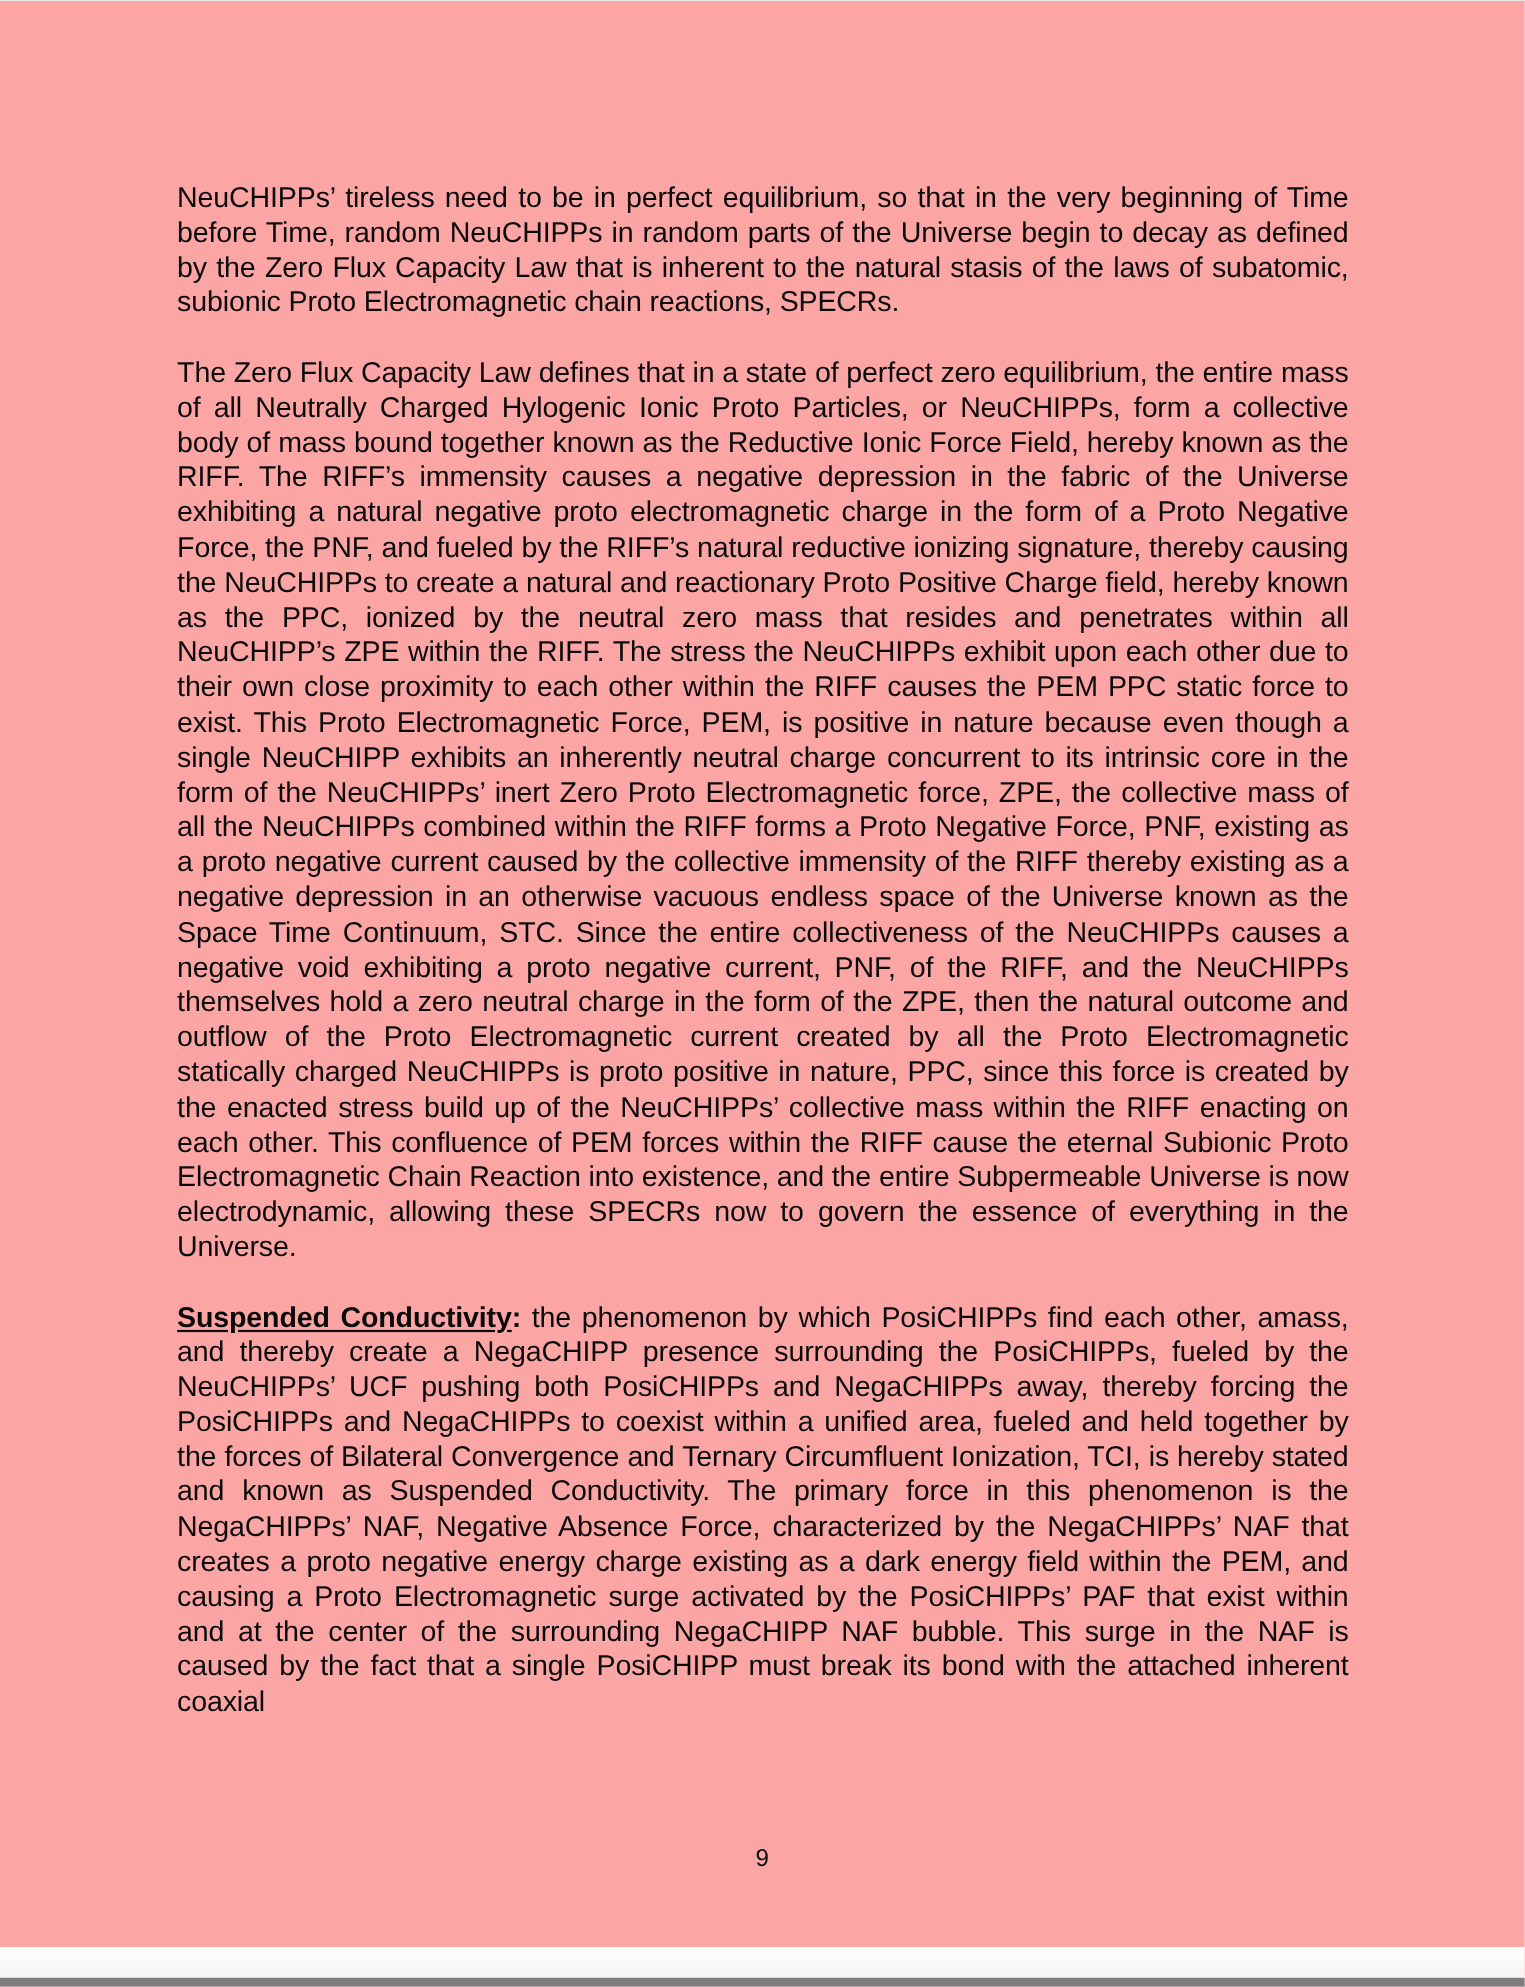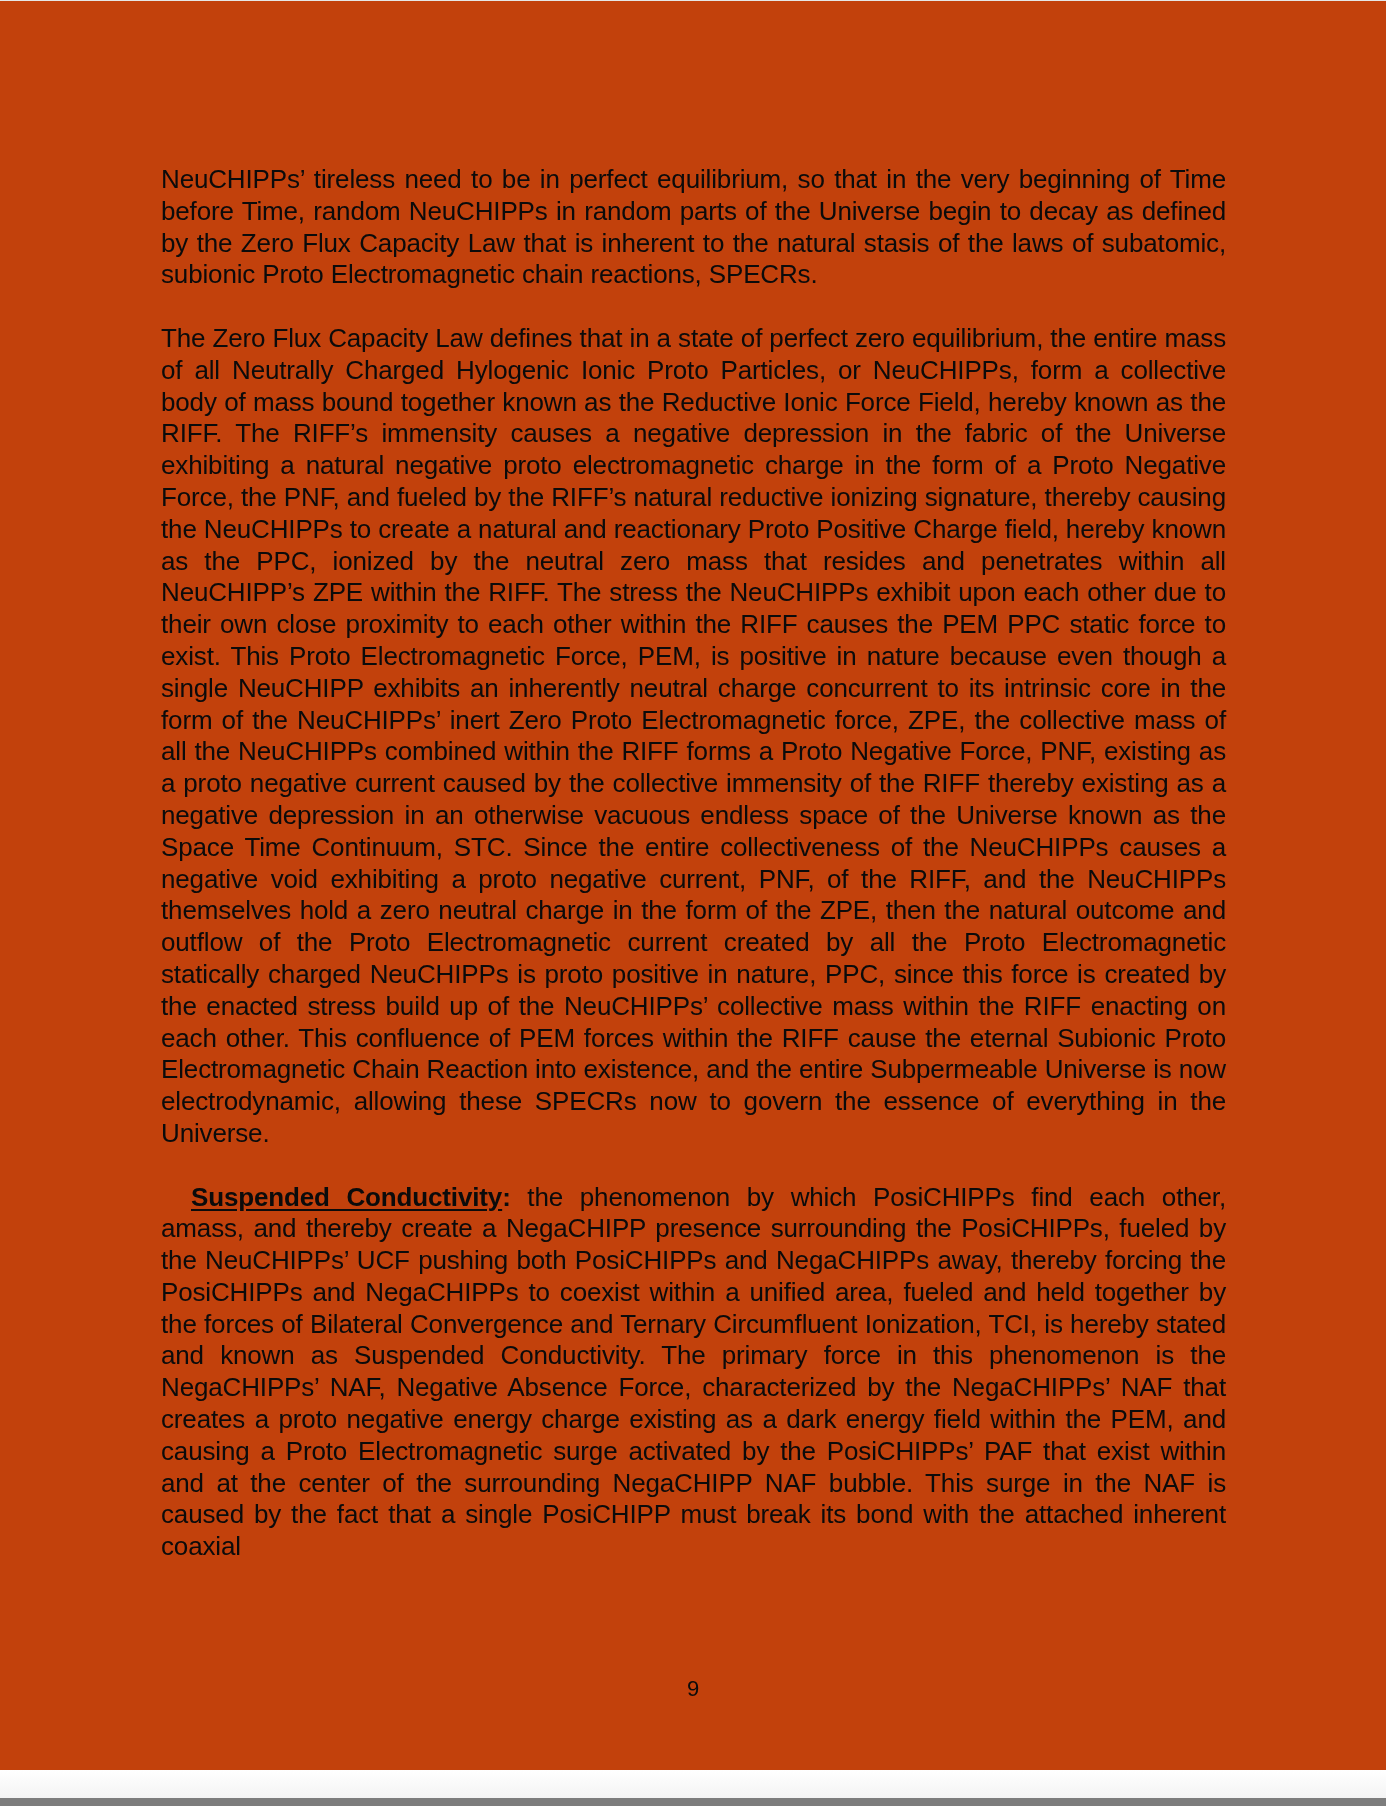--- a/index.html
+++ b/index.html
@@ -9,21 +9,21 @@
       height: 1806px;
       background: #ffffff;
       overflow: hidden;
     }
     .page {
       position: absolute;
       left: 0;
       top: 0;
       width: 1386px;
       height: 1796px;
-      background: #c2410c;
+      background: #fca5a5;
       box-shadow: inset 0 1px 0 #e6e6e6;
     }
     .content {
       position: absolute;
       left: 161px;
       top: 164px;
       width: 1065px;
       font-family: "Liberation Sans", sans-serif;
       font-size: 26px;
       line-height: 31.8px;
@@ -31,21 +31,20 @@
       text-align: justify;
       letter-spacing: -0.15px;
     }
     .content p {
       margin: 0 0 31.8px 0;
     }
     .term {
       font-weight: bold;
       text-decoration: underline;
       text-underline-offset: 3px;
-      margin-left: 30px;
     }
     .colon {
       font-weight: bold;
     }
     .page-number {
       position: absolute;
       left: 0;
       width: 1386px;
       top: 1676px;
       text-align: center;

